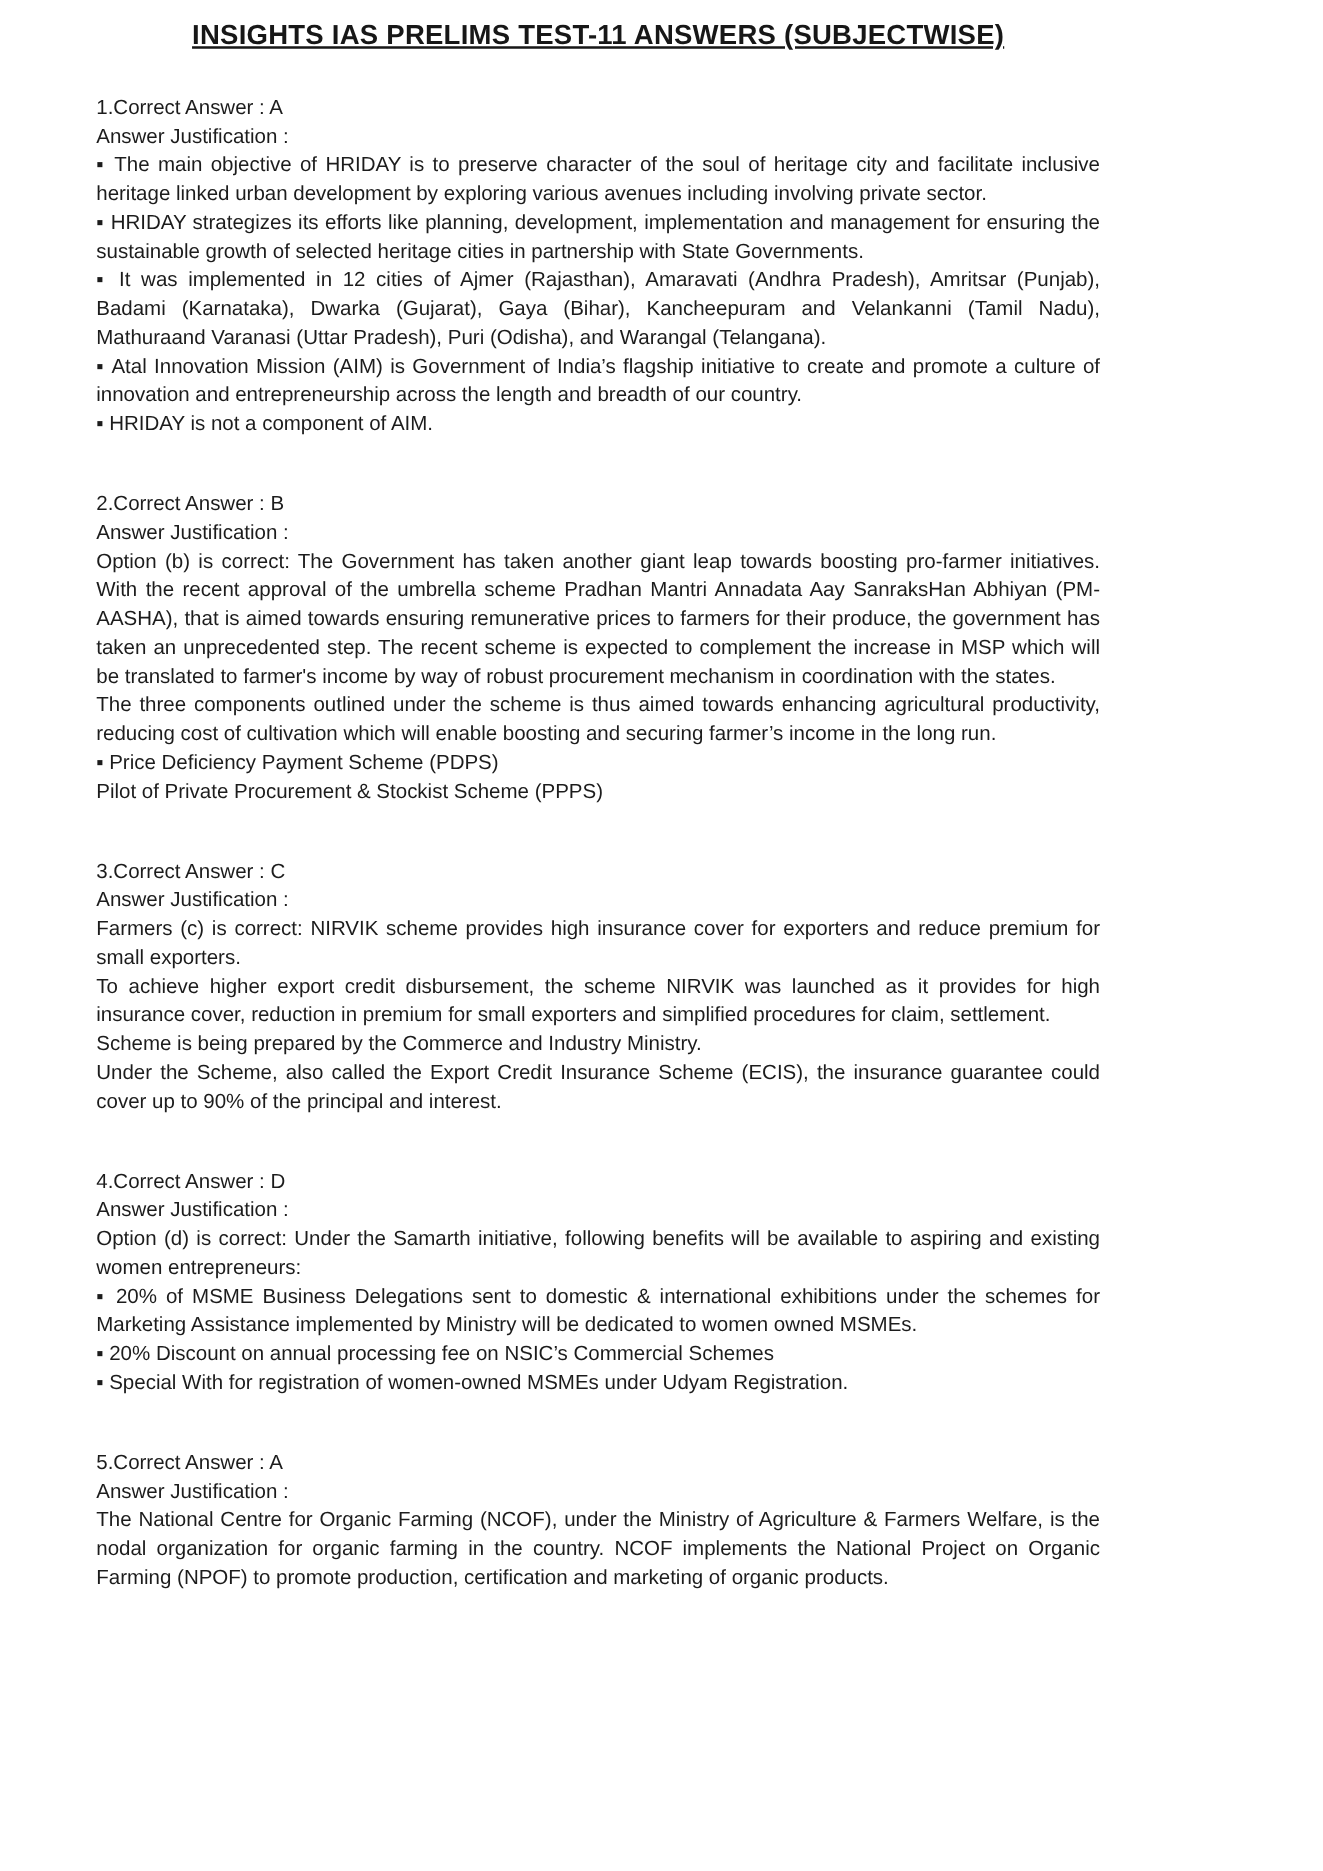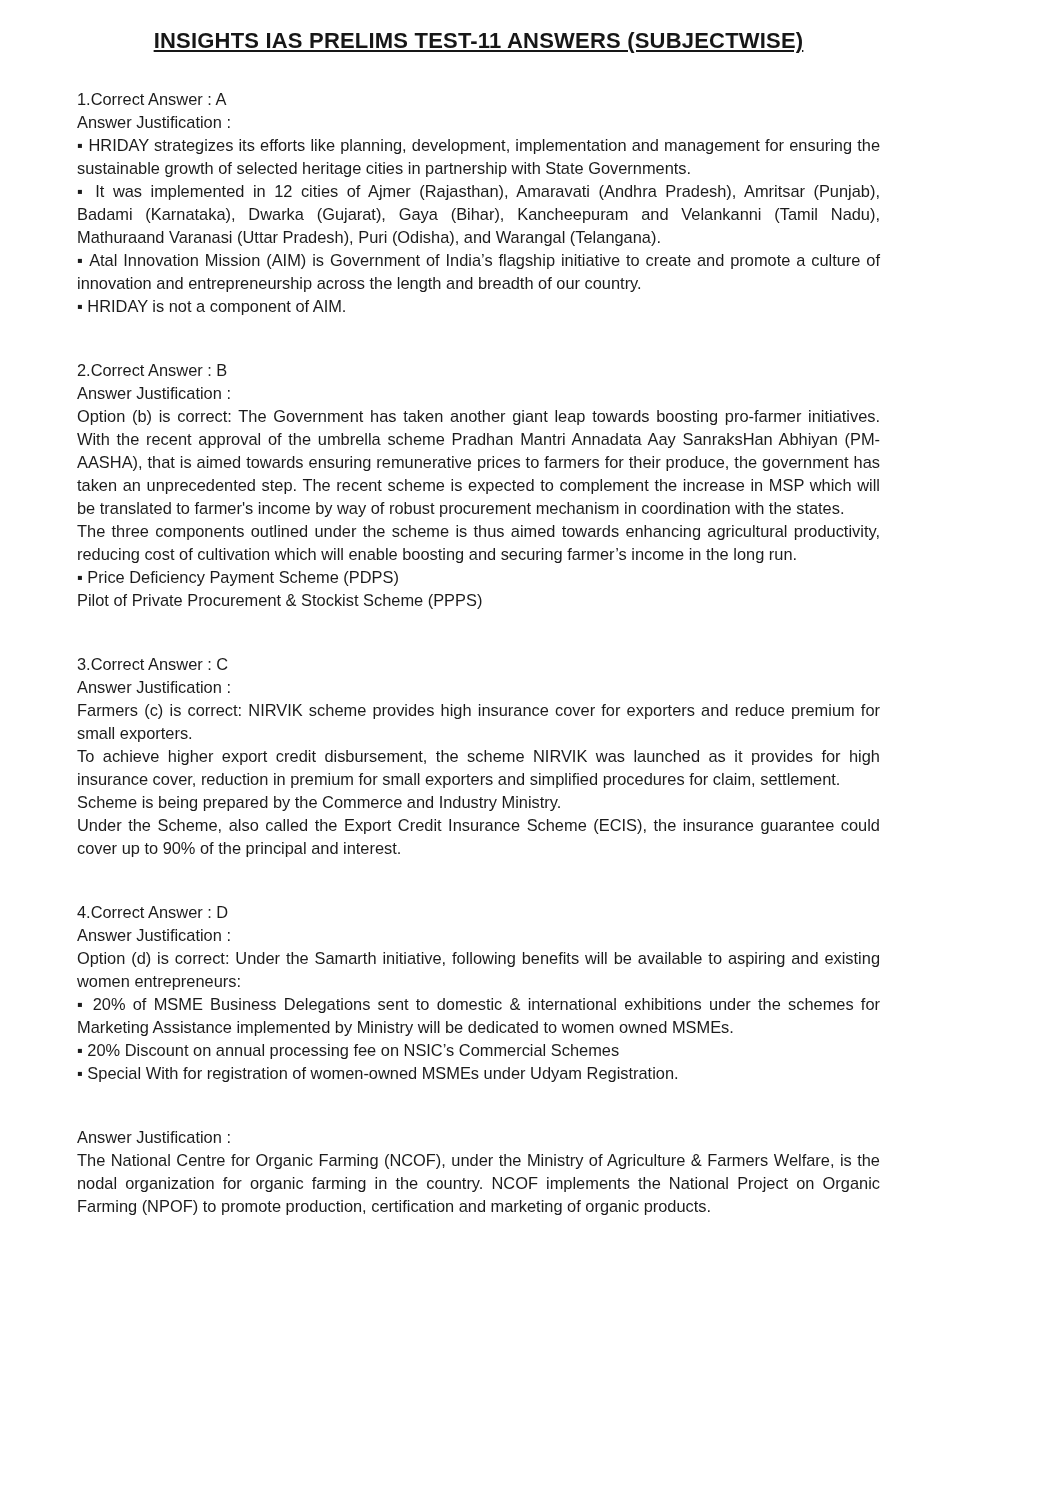--- a/index.html
+++ b/index.html
@@ -7,21 +7,21 @@
   body {
     width: 1058px;
     height: 1497px;
     overflow: hidden;
     font-family: "Liberation Sans", sans-serif;
     color: #1c1c1c;
   }
   .page {
     width: 958px;
     height: 1497px;
-    padding: 26px 78px 30px 77px;
+    padding: 13px 78px 30px 77px;
     background: #ffffff;
   }
   .doc-title {
     text-align: center;
     font-size: 22px;
     line-height: 30px;
     font-weight: bold;
     text-decoration: underline;
     margin-bottom: 32px;
     color: #171717;
@@ -40,20 +40,21 @@
 </style>
 </head>
 <body>
 
 <div class="page">
   <h1 class="doc-title">INSIGHTS IAS PRELIMS TEST-11 ANSWERS (SUBJECTWISE)</h1>
   <div class="answers">
       <section class="answer">
         <p class="para bold">1.Correct Answer : A</p>
         <p class="para bold">Answer Justification :</p>
+        <p class="para"><span>▪ The main objective of HRIDAY is to preserve character of the soul of heritage city and facilitate inclusive heritage linked urban development by exploring various avenues including involving private sector.</span></p>
         <p class="para"><span>▪ HRIDAY strategizes its efforts like planning, development, implementation and management for ensuring the sustainable growth of selected heritage cities in partnership with State Governments.</span></p>
         <p class="para"><span>▪ It was implemented in 12 cities of Ajmer (Rajasthan), Amaravati (Andhra Pradesh), Amritsar (Punjab), Badami (Karnataka), Dwarka (Gujarat), Gaya (Bihar), Kancheepuram and Velankanni (Tamil Nadu), Mathuraand Varanasi (Uttar Pradesh), Puri (Odisha), and Warangal (Telangana).</span></p>
         <p class="para"><span>▪ Atal Innovation Mission (AIM) is Government of India’s flagship initiative to create and promote a culture of innovation and entrepreneurship across the length and breadth of our country.</span></p>
         <p class="para"><span>▪ HRIDAY is not a component of AIM.</span></p>
       </section>
       <section class="answer">
         <p class="para bold">2.Correct Answer : B</p>
         <p class="para bold">Answer Justification :</p>
         <p class="para"><span class="bold">Option (b) is correct:</span><span> The Government has taken another giant leap towards boosting pro-farmer initiatives. With the recent approval of the umbrella scheme Pradhan Mantri Annadata Aay SanraksHan Abhiyan (PM-AASHA), that is aimed towards ensuring remunerative prices to farmers for their produce, the government has taken an unprecedented step. The recent scheme is expected to complement the increase in MSP which will be translated to farmer's income by way of robust procurement mechanism in coordination with the states.</span></p>
         <p class="para"><span>The three components outlined under the scheme is thus aimed towards enhancing agricultural productivity, reducing cost of cultivation which will enable boosting and securing farmer’s income in the long run.</span></p>
@@ -70,17 +71,18 @@
       </section>
       <section class="answer">
         <p class="para bold">4.Correct Answer : D</p>
         <p class="para bold">Answer Justification :</p>
         <p class="para"><span class="bold">Option (d) is correct:</span><span> Under the Samarth initiative, following benefits will be available to aspiring and existing women entrepreneurs:</span></p>
         <p class="para"><span>▪ 20% of MSME Business Delegations sent to domestic &amp; international exhibitions under the schemes for Marketing Assistance implemented by Ministry will be dedicated to women owned MSMEs.</span></p>
         <p class="para"><span>▪ 20% Discount on annual processing fee on NSIC’s Commercial Schemes</span></p>
         <p class="para"><span>▪ Special With for registration of women-owned MSMEs under Udyam Registration.</span></p>
       </section>
       <section class="answer">
+        <p class="para bold">5.Correct Answer : A</p>
         <p class="para bold">Answer Justification :</p>
         <p class="para"><span>The National Centre for Organic Farming (NCOF), under the Ministry of Agriculture &amp; Farmers Welfare, is the nodal organization for organic farming in the country. NCOF implements the National Project on Organic Farming (NPOF) to promote production, certification and marketing of organic products.</span></p>
       </section>
     </div>
 </div>
 
 </body></html>

